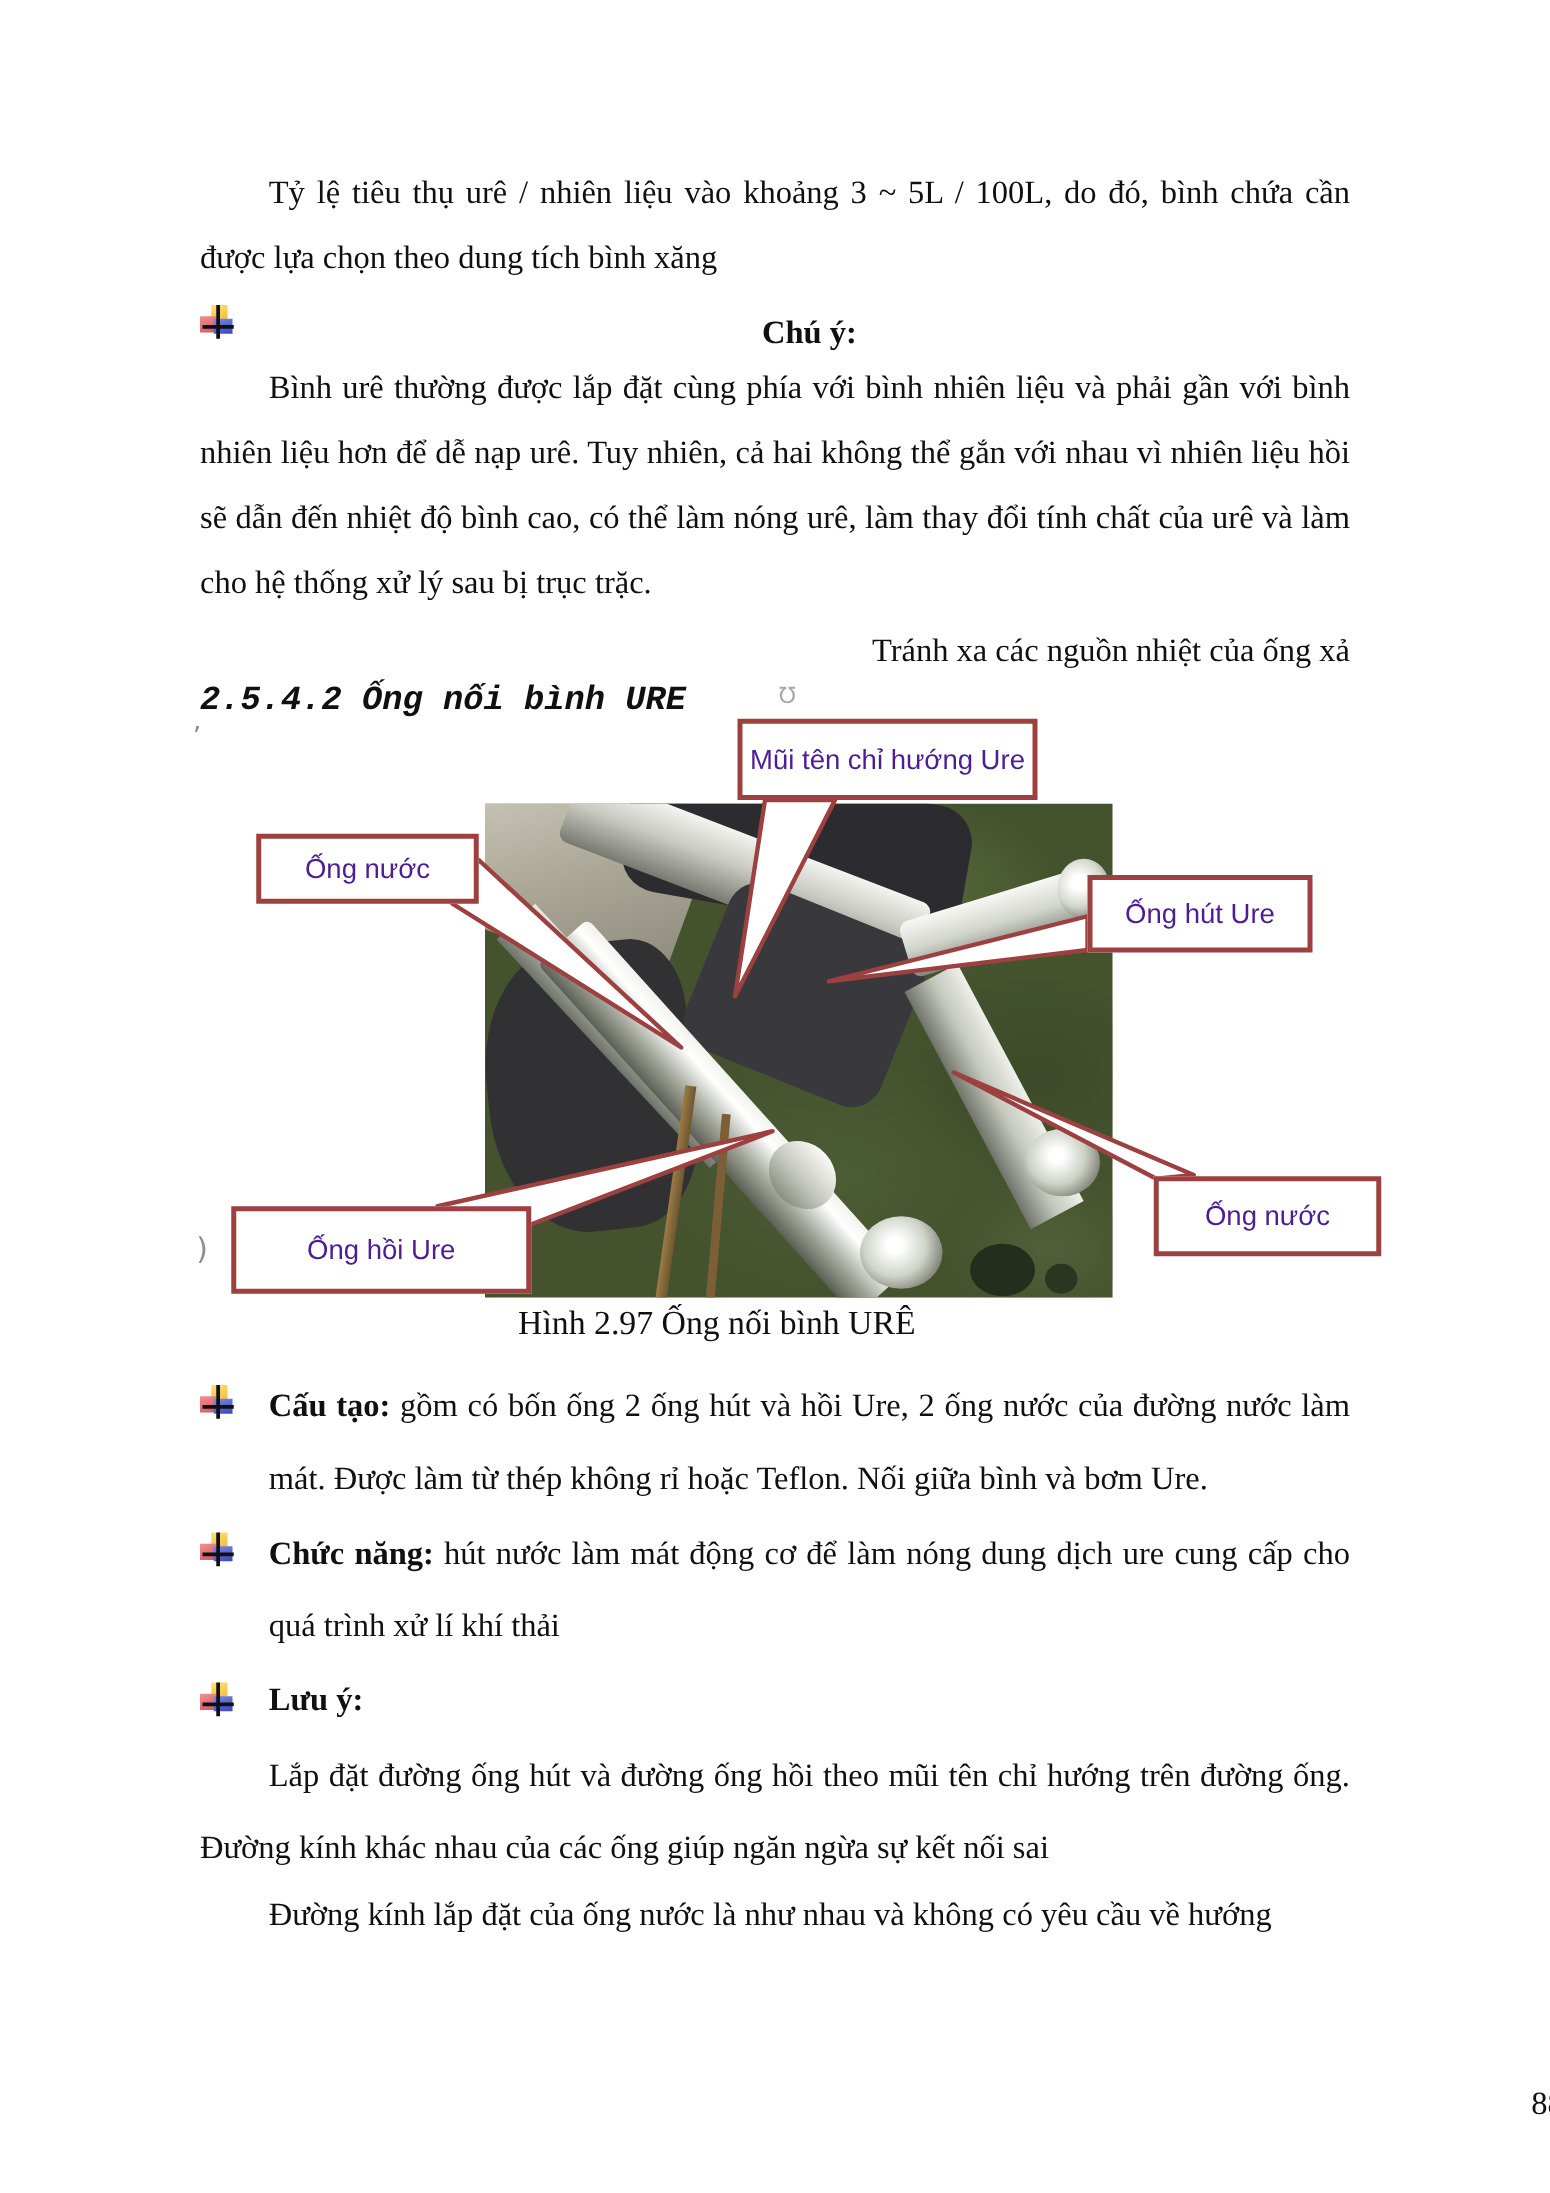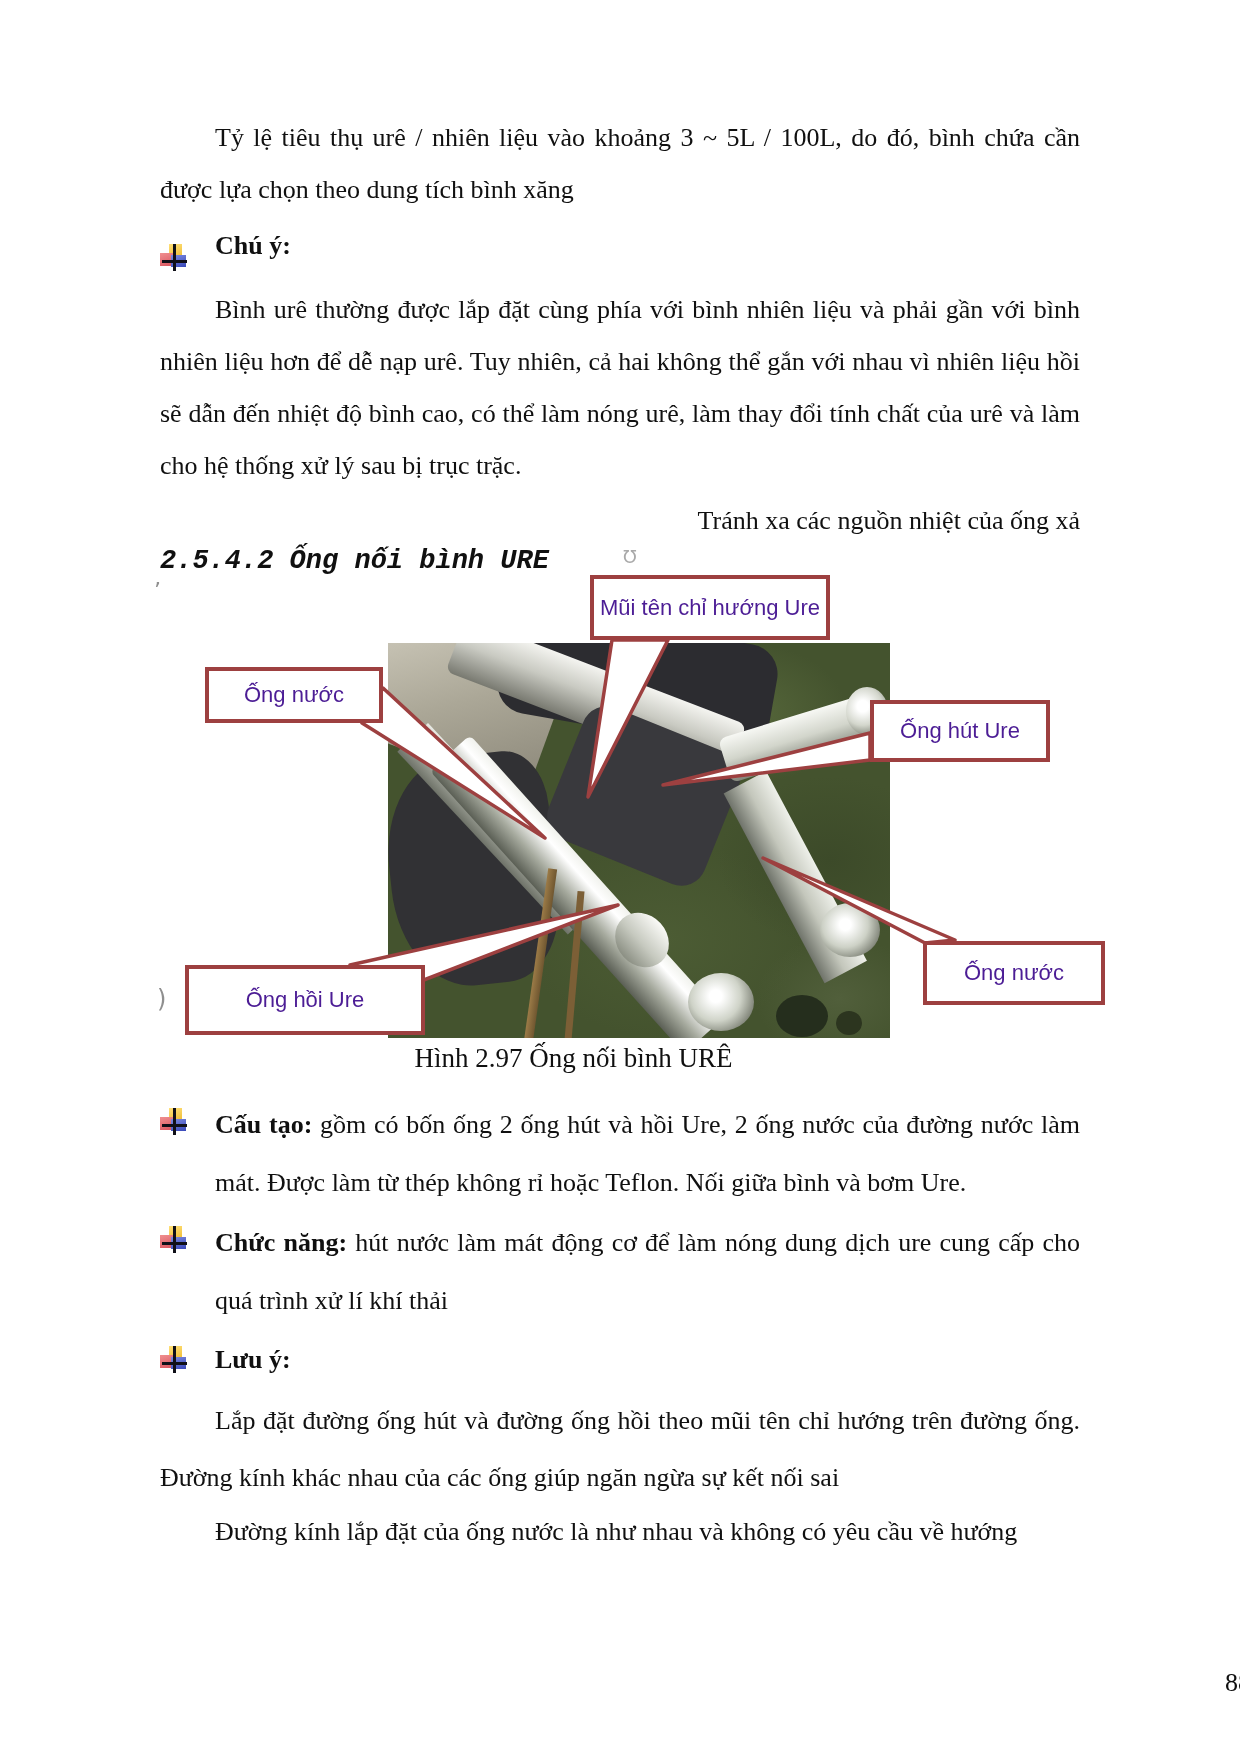--- a/index.html
+++ b/index.html
@@ -66,30 +66,30 @@
     position:absolute;left:0;top:1668px;width:1240px;text-align:right;
     font-size:26px;
     padding-left:11px;
   }
 </style>
 </head>
 <body>
 
 <div id="page">
 
-  <p class="body-text indent" style="top:112px;margin:0;">Tỷ lệ tiêu thụ urê / nhiên liệu vào khoảng 3 ~ 5L / 100L, do đó, bình chứa cần được lựa chọn theo dung tích bình xăng</p>
+  <p class="body-text indent" style="top:128px;margin:0;">Tỷ lệ tiêu thụ urê / nhiên liệu vào khoảng 3 ~ 5L / 100L, do đó, bình chứa cần được lựa chọn theo dung tích bình xăng</p>
 
   <div class="w-icon" style="left:160px;top:244px;">
     <i class="w-y"></i>
     <i class="w-r"></i>
     <i class="w-b"></i>
     <i class="w-v"></i>
     <i class="w-h"></i>
   </div>
-  <div class="bullet-row" style="top:220px;">
+  <div class="bullet-row" style="top:240px;text-align:center;">
     <span class="lbl">Chú ý:</span>
   </div>
 
   <p class="body-text indent" style="top:284px;margin:0;">Bình urê thường được lắp đặt cùng phía với bình nhiên liệu và phải gần với bình nhiên liệu hơn để dễ nạp urê. Tuy nhiên, cả hai không thể gắn với nhau vì nhiên liệu hồi sẽ dẫn đến nhiệt độ bình cao, có thể làm nóng urê, làm thay đổi tính chất của urê và làm cho hệ thống xử lý sau bị trục trặc.</p>
 
   <p class="body-text indent" style="top:495px;margin:0;text-align:right;">Tránh xa các nguồn nhiệt của ống xả</p>
 
   <h3 class="heading" style="top:543px;margin:0;">2.5.4.2 Ống nối bình URE</h3>
 
   <span class="stray" style="left:154px;top:578px;font-size:22px;">’</span>

